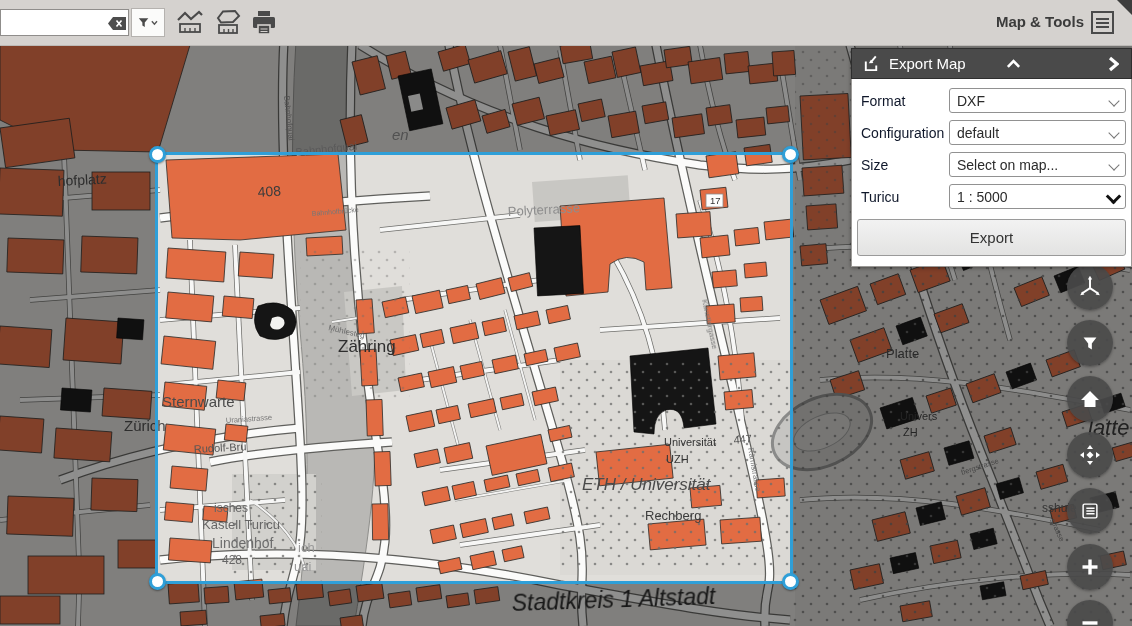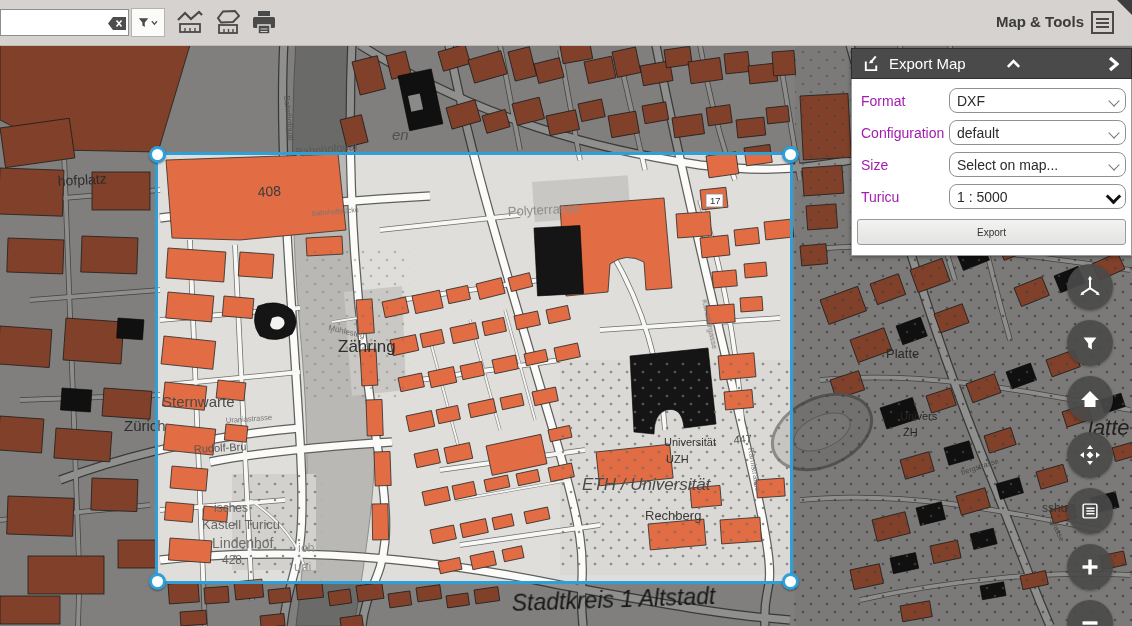--- a/index.html
+++ b/index.html
@@ -41,30 +41,30 @@
 
   
   .panel{position:absolute;left:851px;top:48px;width:281px;z-index:4;box-shadow:0 1px 4px rgba(0,0,0,.4);}
   .panel-header{height:31px;background:#4a4a4a;border:1px solid #2e2e2e;box-sizing:border-box;
                 display:flex;align-items:center;padding:0 10px;color:#fff;}
   .panel-title{font-size:15px;font-weight:normal;margin-left:8px;}
   .collapse-btn{margin-left:38px;background:none;border:none;padding:2px;cursor:pointer;display:flex;}
   .panel-arrow{margin-left:auto;background:none;border:none;padding:2px;cursor:pointer;display:flex;}
   .panel-body{background:#fff;border:1px solid #9b9996;border-top:none;box-sizing:border-box;padding:9px 5px 10px 5px;}
   .field-row{display:flex;align-items:center;margin-bottom:7px;}
-  .field-label{flex:0 0 88px;font-size:14px;color:#a21caf;padding-left:4px;}
+  .field-label{flex:0 0 88px;font-size:14px;color:#0f172a;padding-left:4px;}
   .select-wrap{position:relative;flex:1;}
   .select-wrap select{width:100%;height:25px;box-sizing:border-box;border:1px solid #919191;background:#fff;
-      font-size:14px;color:#2b2b2b;padding:0 22px 0 7px;appearance:none;-webkit-appearance:none;border-radius:8px;outline:none;}
+      font-size:14px;color:#2b2b2b;padding:0 22px 0 7px;appearance:none;-webkit-appearance:none;border-radius:3px;outline:none;}
   .chev{position:absolute;right:8px;top:9px;width:7px;height:7px;border-right:1.5px solid #777;
         border-bottom:1.5px solid #777;transform:rotate(45deg);pointer-events:none;}
   .chev.bold{border-right:3px solid #111;border-bottom:3px solid #111;width:8px;height:8px;top:7px;right:7px;}
-  .export-btn{display:block;width:100%;height:26px;margin-top:10px;box-sizing:border-box;
+  .export-btn{display:block;width:100%;height:37px;margin-top:10px;box-sizing:border-box;
       background:linear-gradient(#f2f2f2,#e3e3e2);border:1px solid #9a9a9a;border-radius:3px;
-      font-size:10px;color:#333;cursor:pointer;font-family:inherit;}
+      font-size:15px;color:#333;cursor:pointer;font-family:inherit;}
 
   
   .round-btn{position:absolute;left:1067px;width:46px;height:46px;border-radius:50%;z-index:3;
              background:rgba(74,74,74,0.92);border:none;cursor:pointer;display:flex;
              align-items:center;justify-content:center;box-shadow:0 1px 3px rgba(0,0,0,.35);padding:0;}
 </style>
 </head>
 <body>
 
 <div class="app">

